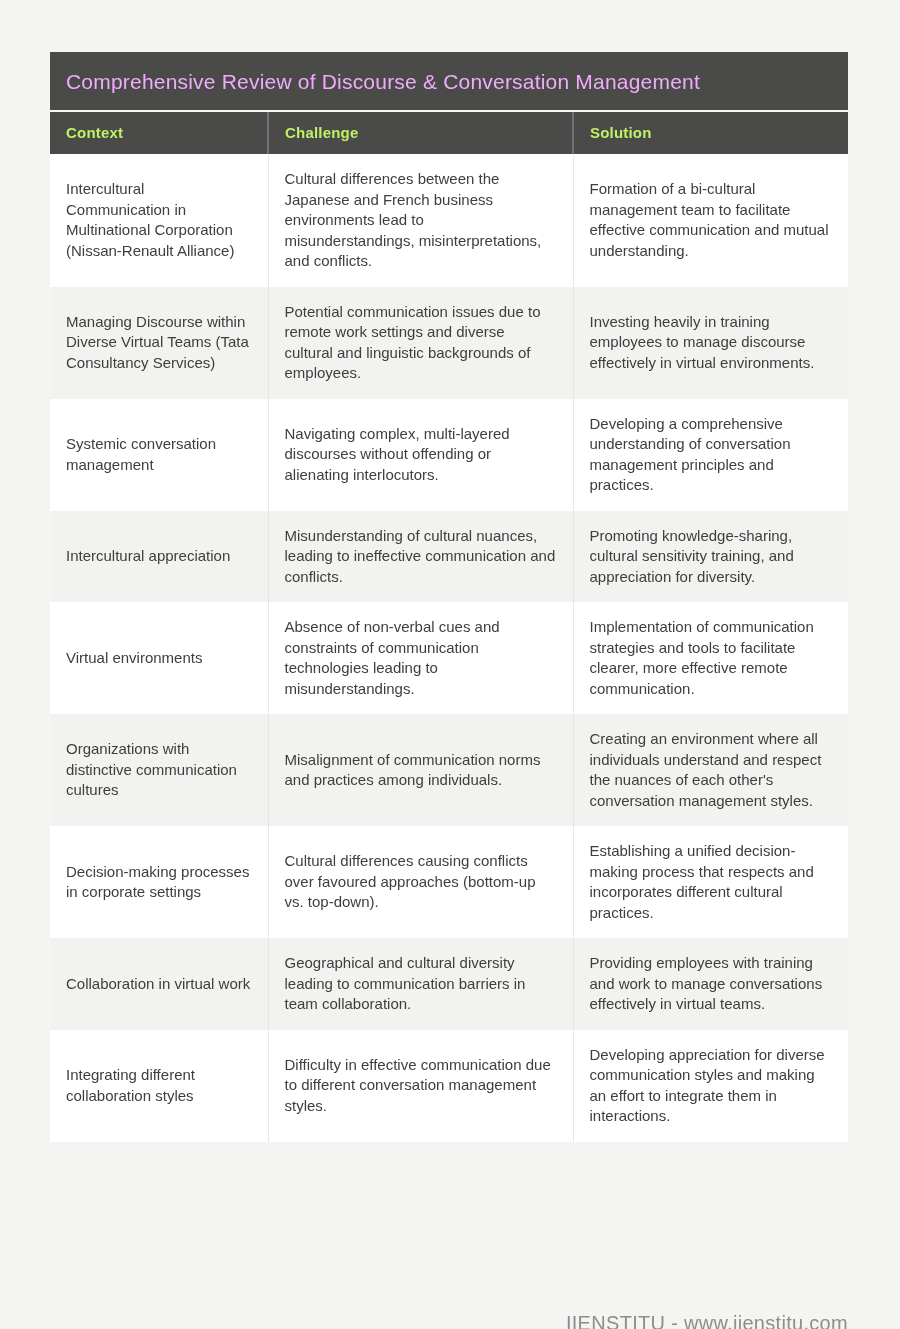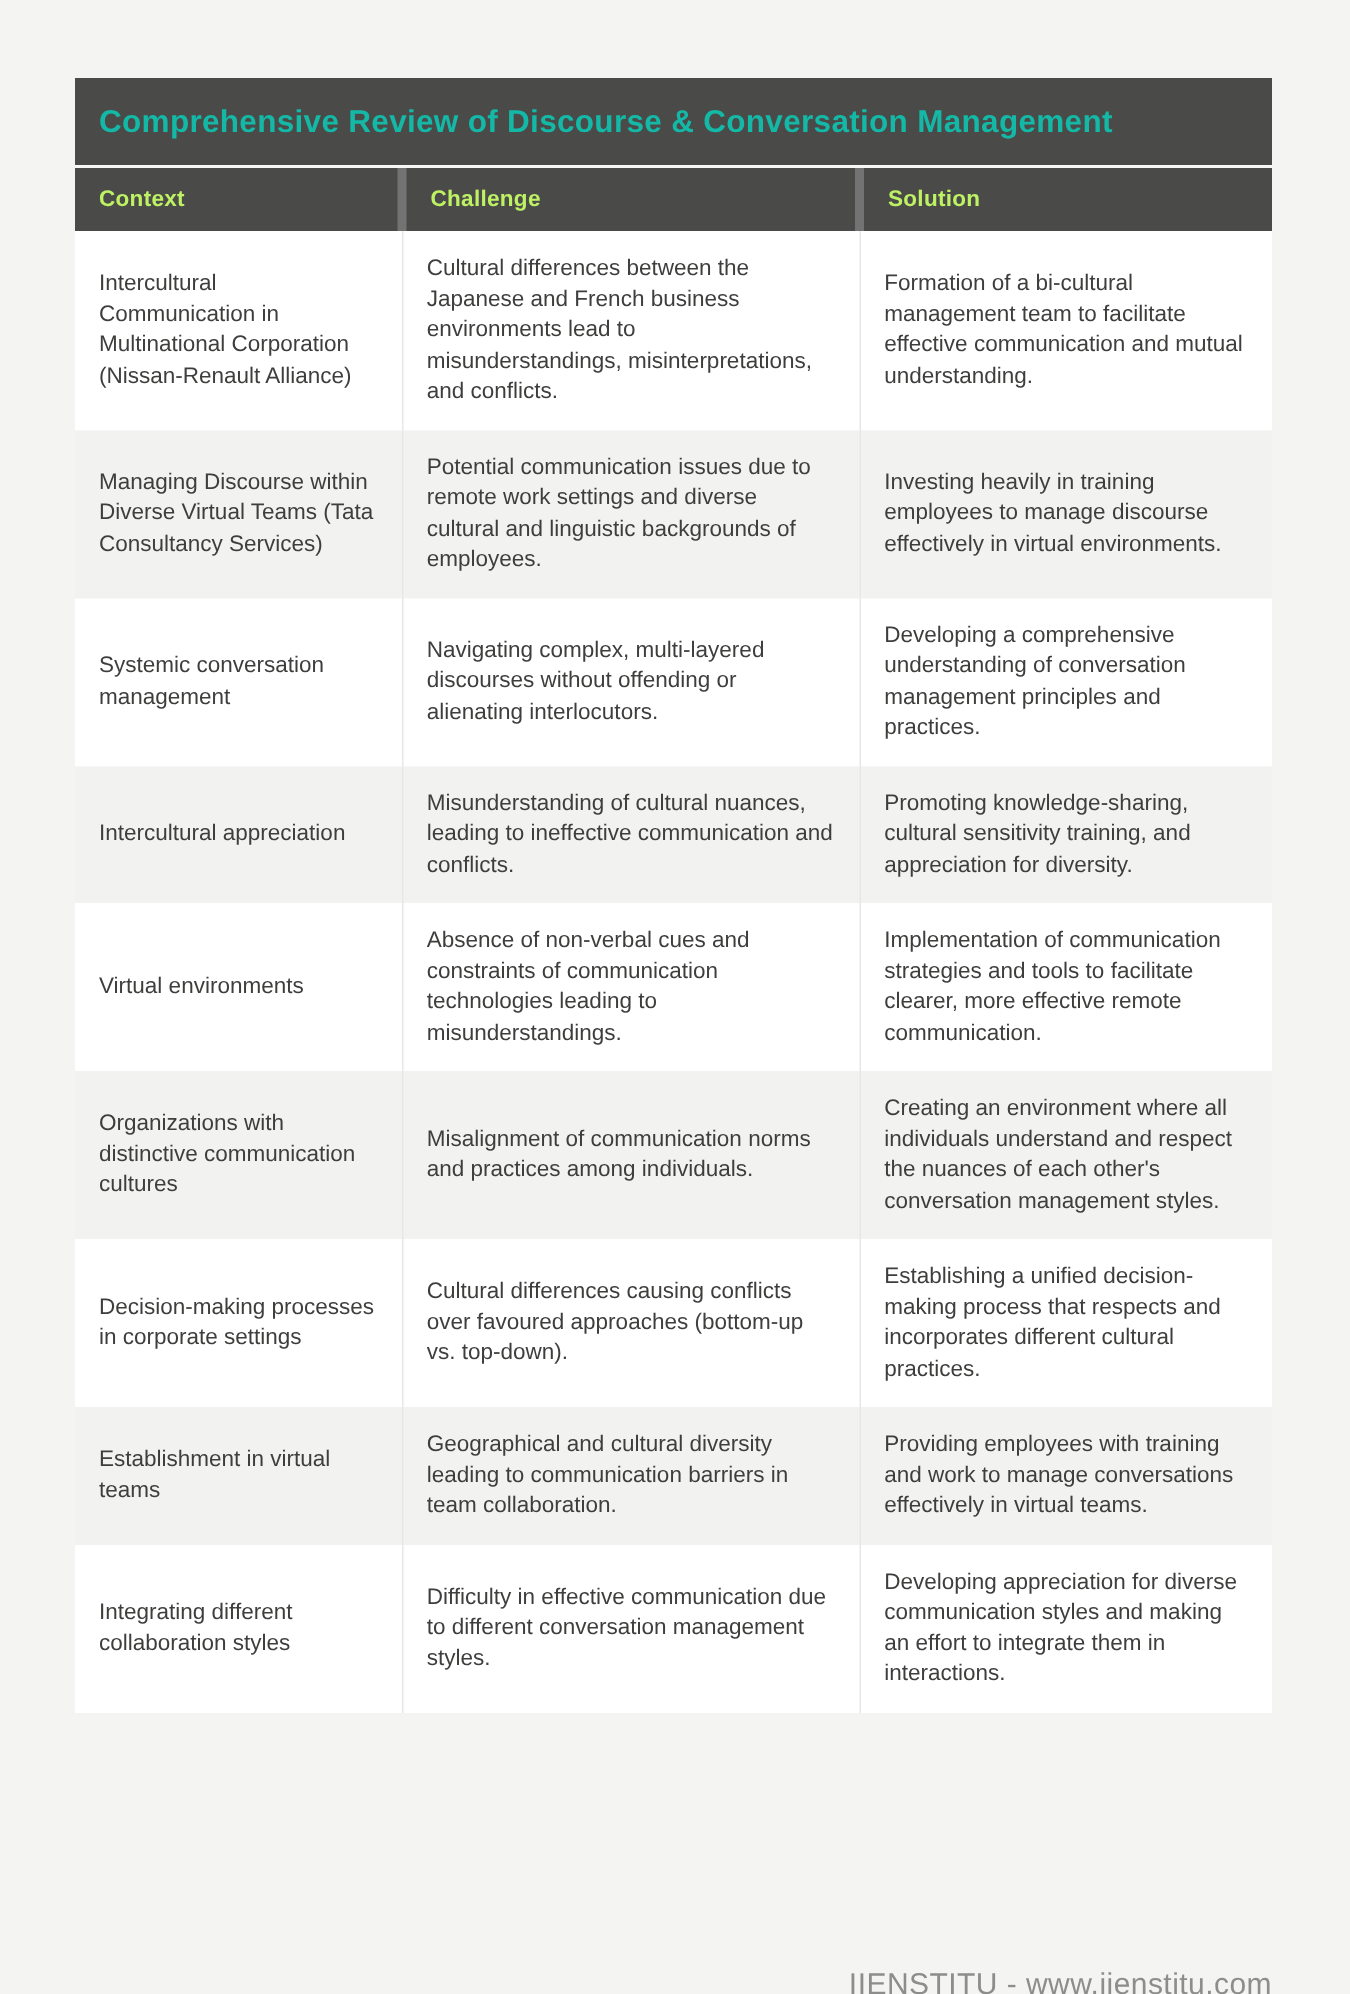--- a/index.html
+++ b/index.html
@@ -11,23 +11,23 @@
     overflow: hidden;
   }
   .table-card {
     position: absolute;
     left: 50px;
     top: 52px;
     width: 798px;
   }
   .title-bar {
     background: #4a4a48;
-    color: #14b8a6;
+    color: #f0abfc;
     font-size: 21px;
-    font-weight: bold;
+    font-weight: normal;
     line-height: 33px;
     padding: 13px 18px 12px 16px;
     border-bottom: 2px solid #f7f7f6;
     letter-spacing: 0.2px;
   }
   table {
     width: 798px;
     border-collapse: collapse;
     table-layout: fixed;
   }
@@ -36,21 +36,21 @@
   col.c3 { width: 275px; }
   thead th {
     background: #4a4a48;
     color: #bef264;
     font-size: 15px;
     font-weight: bold;
     text-align: left;
     padding: 12px 14px 13px 16px;
     letter-spacing: 0.2px;
   }
-  thead th + th { border-left: 6px solid #737373; }
+  thead th + th { border-left: 2px solid #737373; }
   tbody td {
     font-size: 15px;
     line-height: 20.5px;
     color: #3e3e3d;
     vertical-align: middle;
     padding: 15px 16px 15px 16px;
     background: #ffffff;
   }
   tbody td + td { border-left: 1px solid #e7e7e5; }
   tbody tr:nth-child(even) td { background: #f2f2f1; }
@@ -120,21 +120,21 @@
     <td>Creating an environment where all individuals understand and respect the nuances of each other's conversation management styles.</td>
   </tr>
 
   <tr>
     <td>Decision-making processes in corporate settings</td>
     <td>Cultural differences causing conflicts over favoured approaches (bottom-up vs. top-down).</td>
     <td>Establishing a unified decision-making process that respects and incorporates different cultural practices.</td>
   </tr>
 
   <tr>
-    <td>Establishment in virtual teams</td>
+    <td>Collaboration in virtual work</td>
     <td>Geographical and cultural diversity leading to communication barriers in team collaboration.</td>
     <td>Providing employees with training and work to manage conversations effectively in virtual teams.</td>
   </tr>
 
   <tr>
     <td>Integrating different collaboration styles</td>
     <td>Difficulty in effective communication due to different conversation management styles.</td>
     <td>Developing appreciation for diverse communication styles and making an effort to integrate them in interactions.</td>
   </tr>
 

